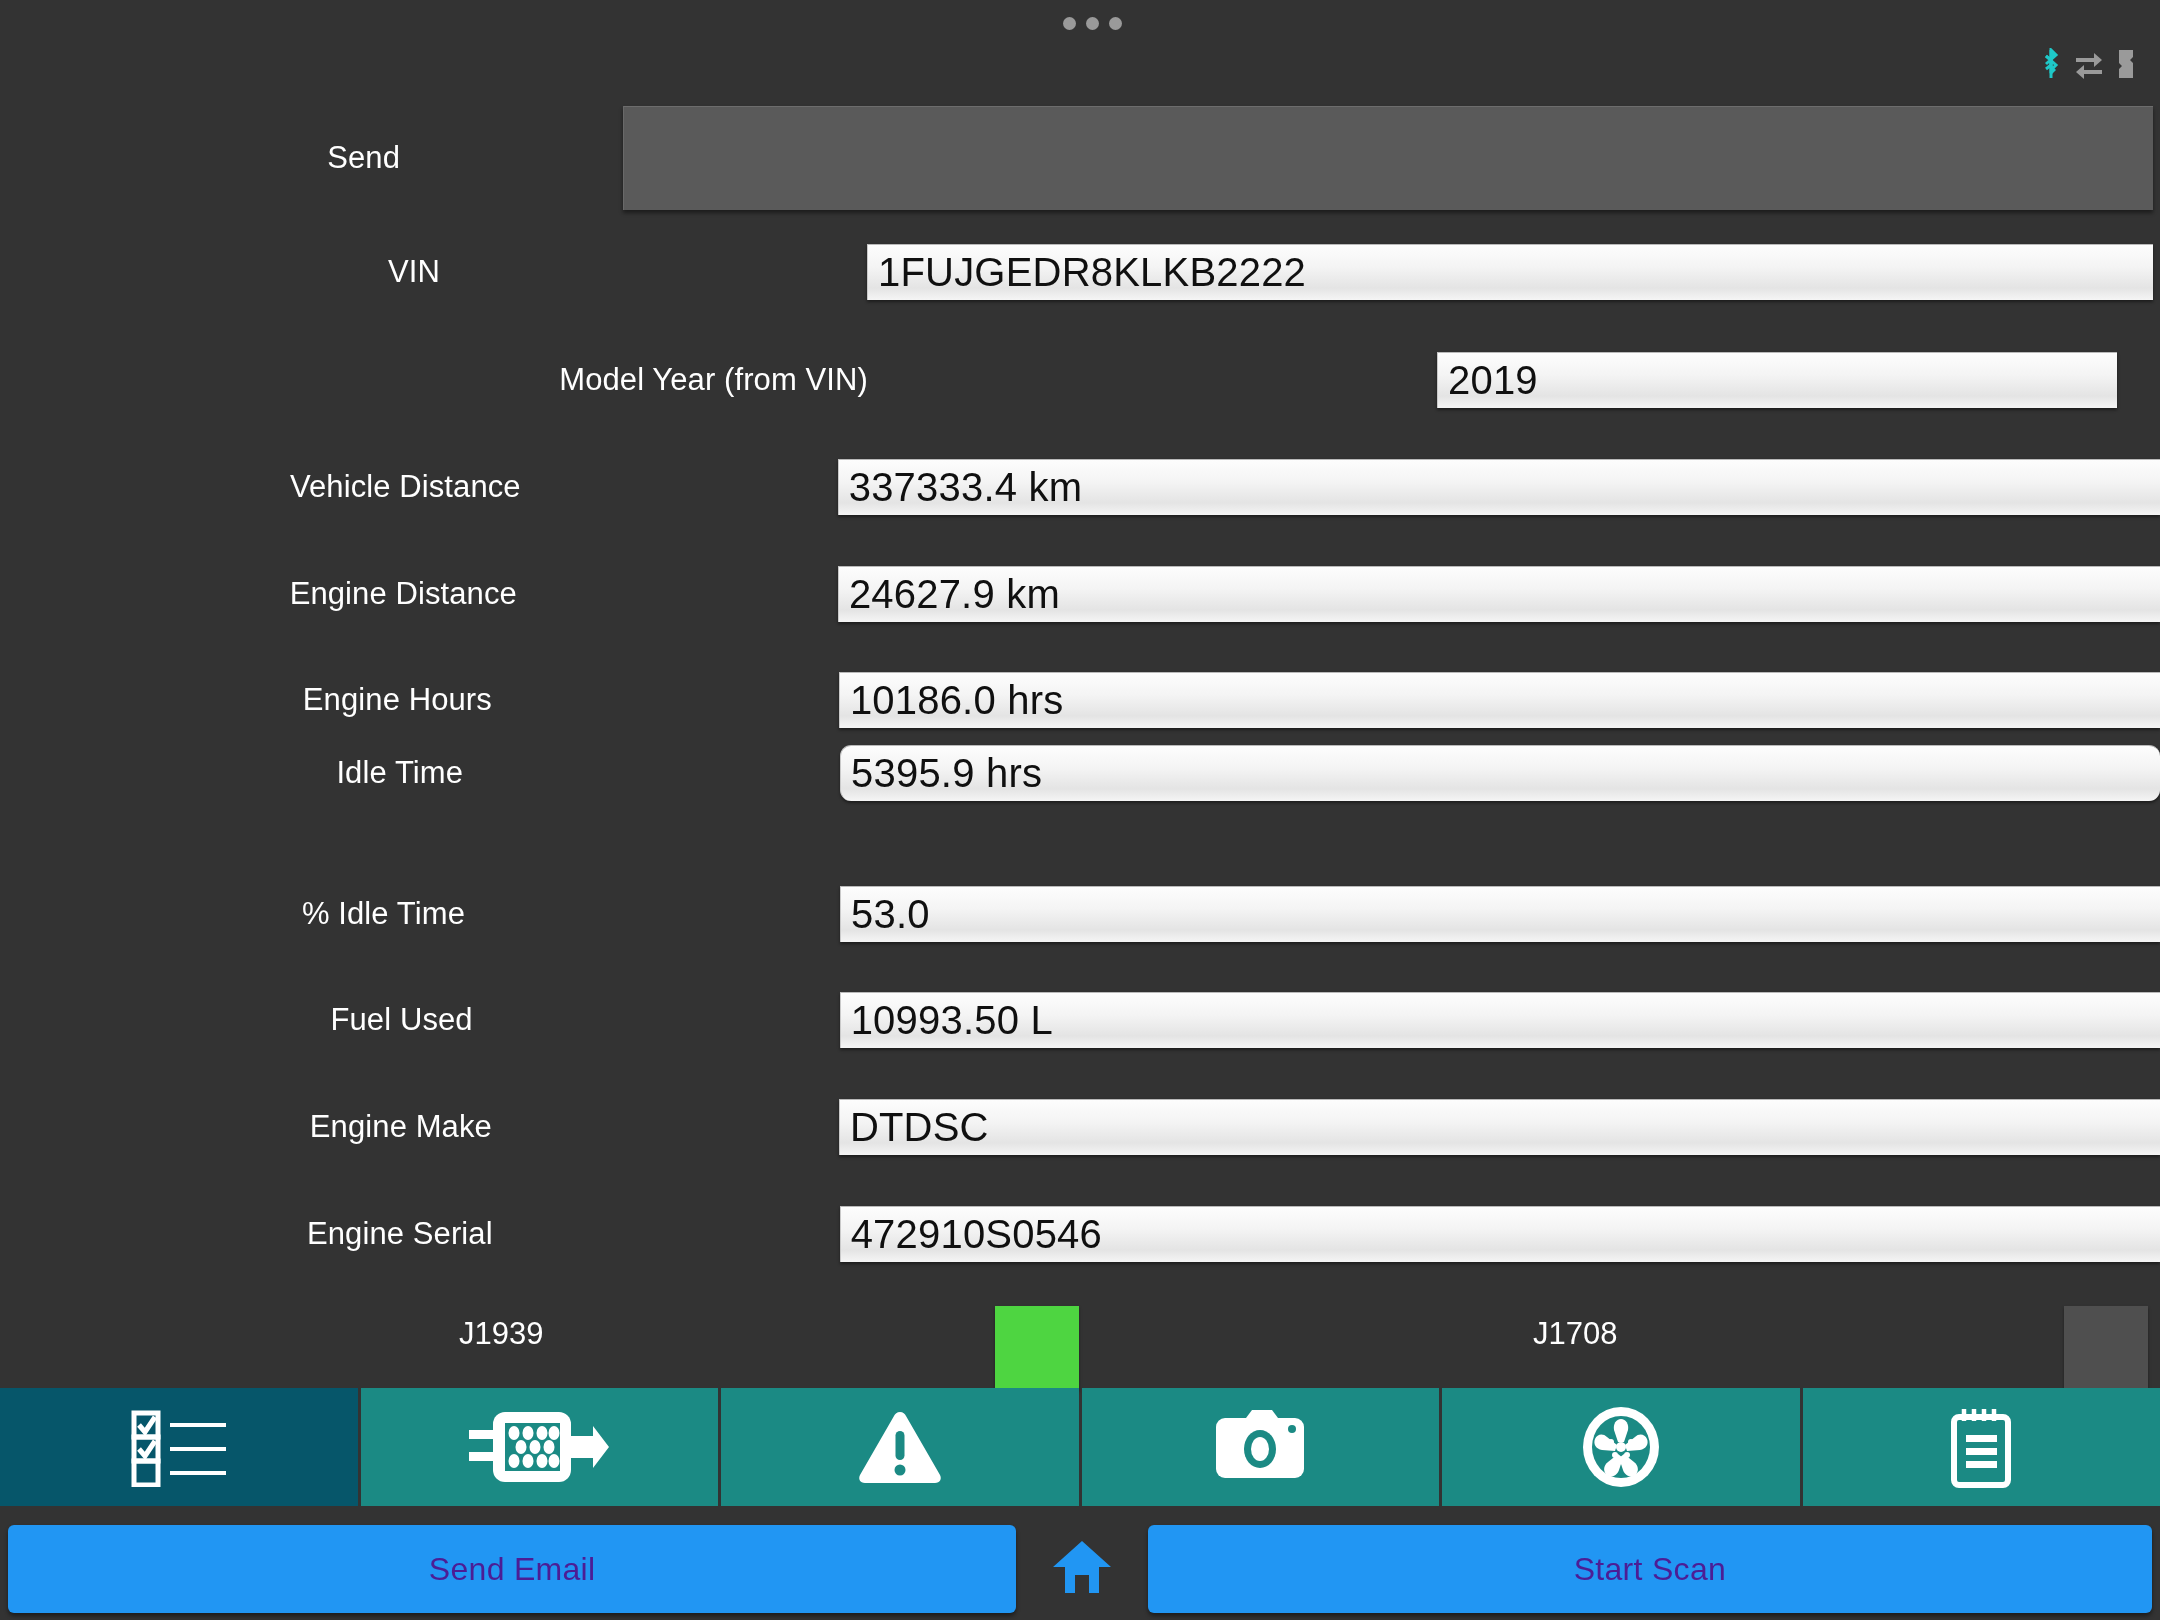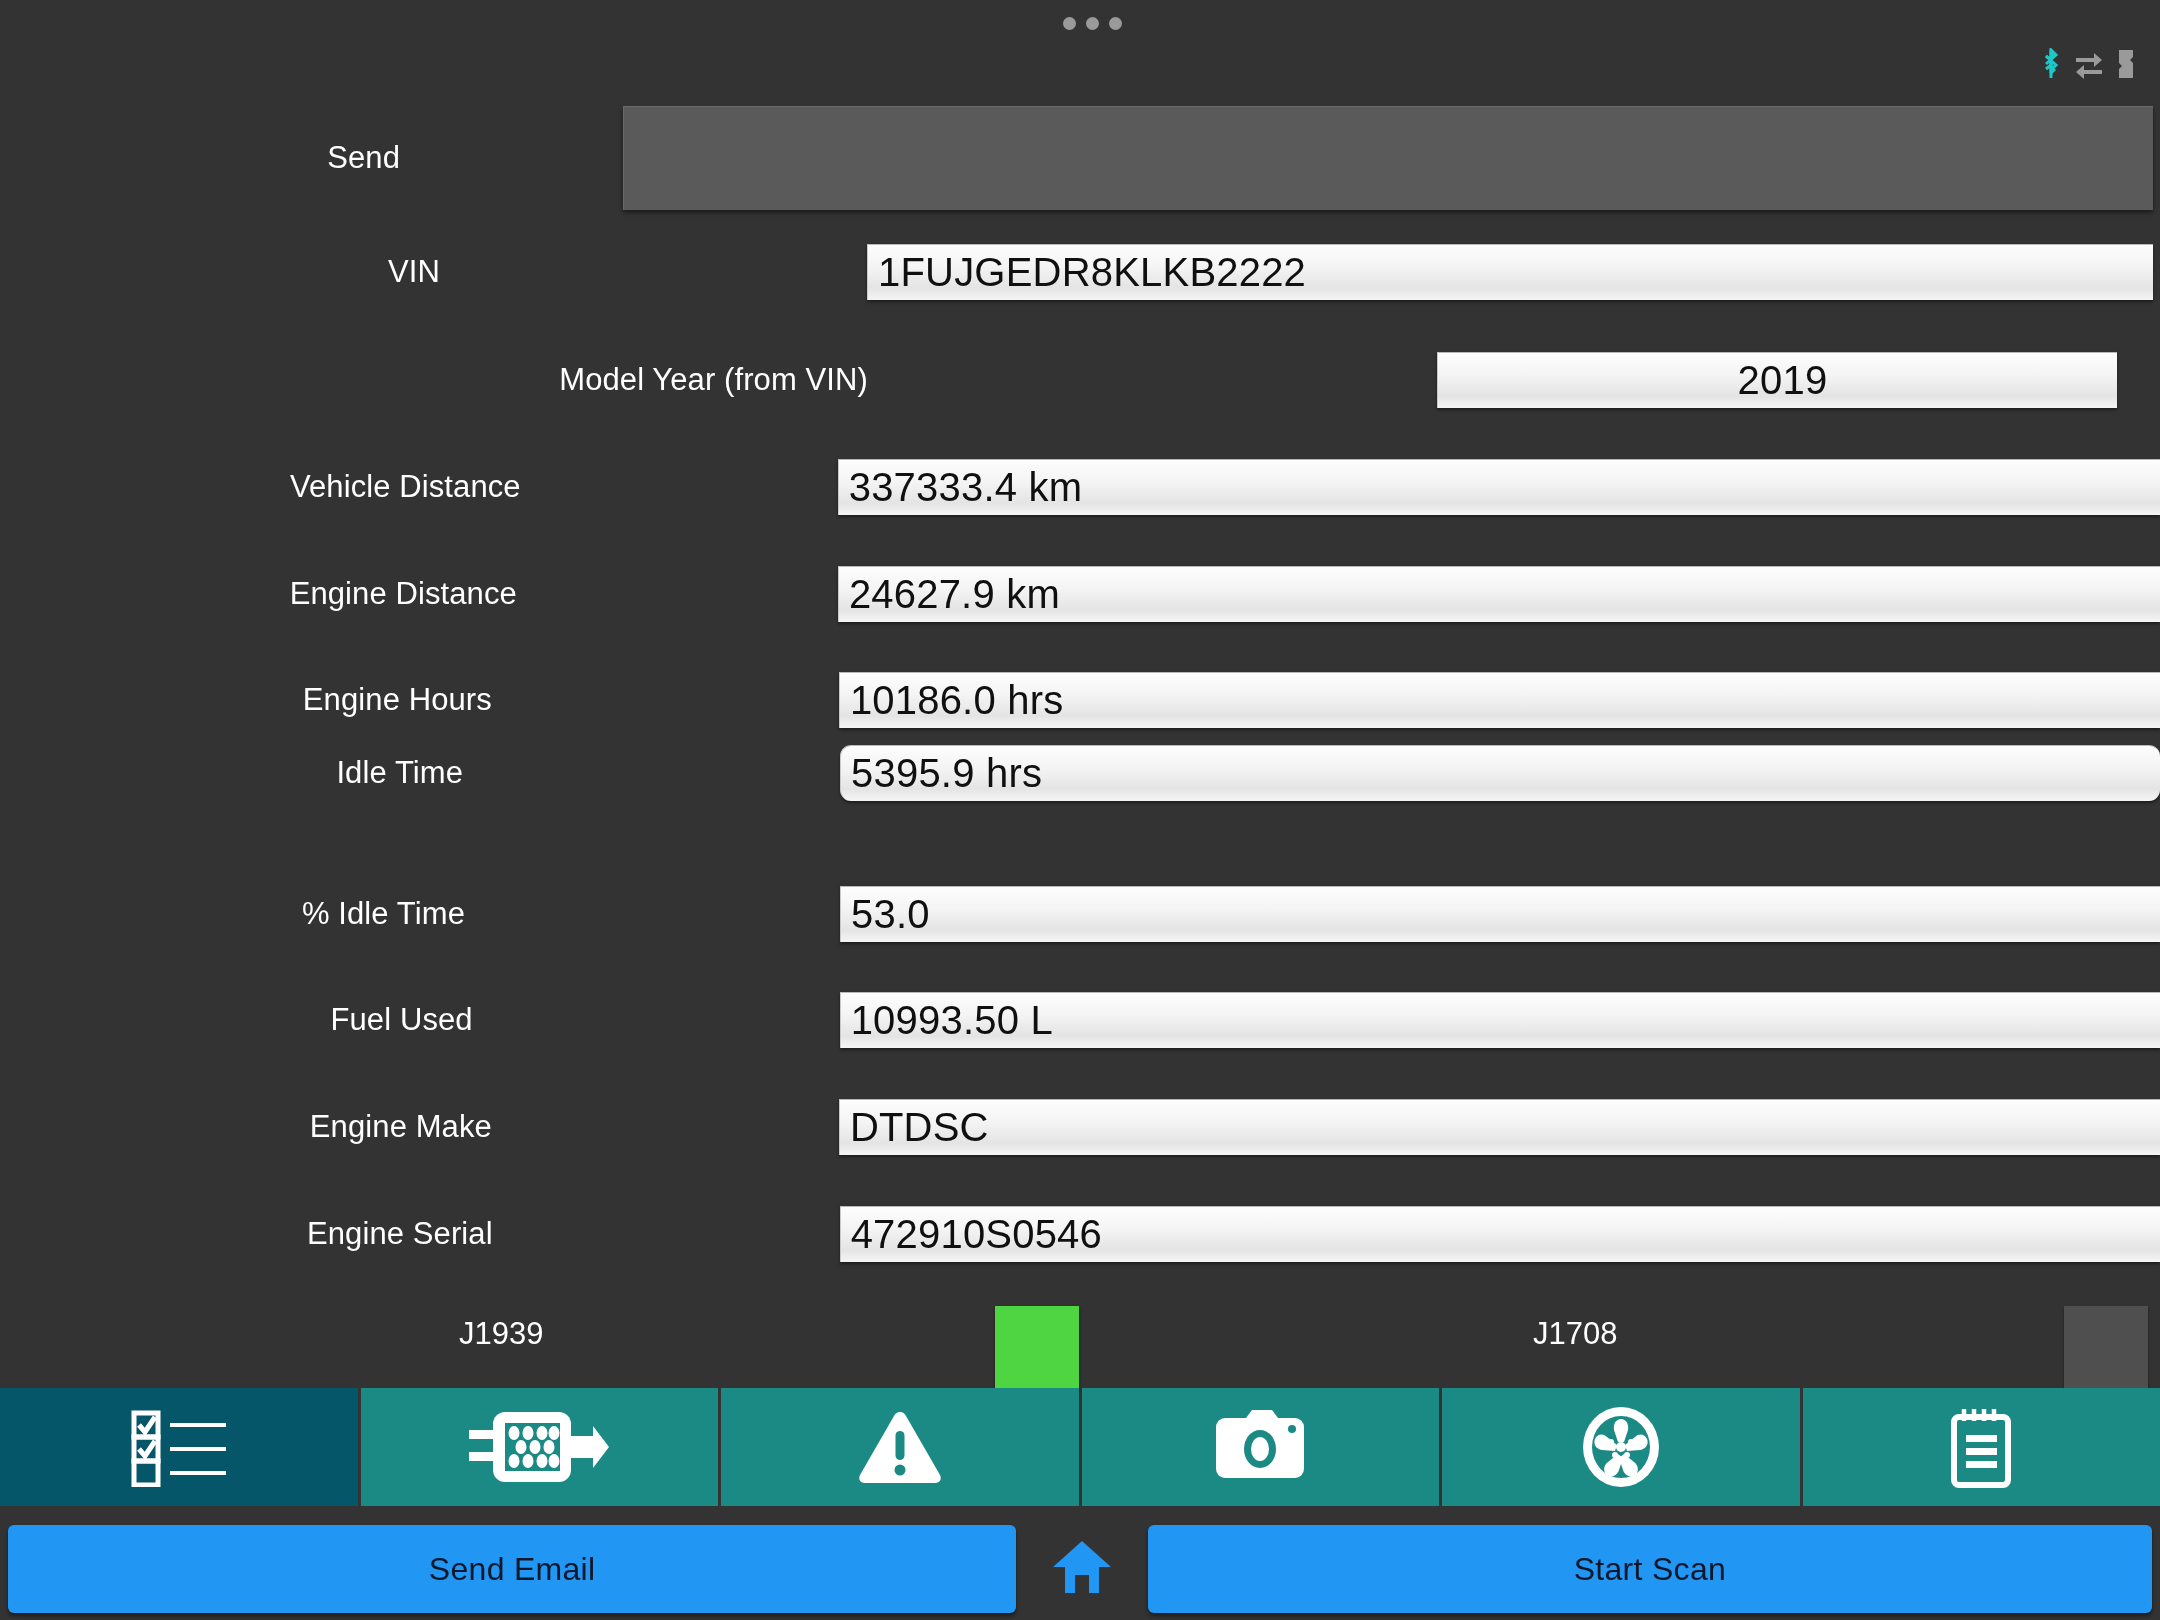--- a/index.html
+++ b/index.html
@@ -159,21 +159,21 @@
     gap: 0;
   }
   .action-btn {
     height: 88px;
     background: #2196f3;
     border-radius: 6px;
     box-shadow: 0 3px 4px rgba(0,0,0,0.45);
     display: flex;
     align-items: center;
     justify-content: center;
-    color: #0f172a;
+    color: #4c1d95;
     font-size: 32px;
     letter-spacing: 0.3px;
   }
   #send-email-button { width: 1012px; }
   #start-scan-button { width: 1008px; }
   #home-button {
     width: 132px;
     height: 88px;
     display: flex;
     align-items: center;
@@ -225,21 +225,21 @@
 
   <div class="row" style="top:150px;height:60px;">
     <div class="label" style="width:440px;">VIN</div>
     <div class="field" style="margin-left:427px;width:1286px;">
       <span class="val">1FUJGEDR8KLKB2222</span>
     </div>
   </div>
 
   <div class="row" style="top:258px;height:60px;">
     <div class="label" style="width:868px;">Model Year (from VIN)</div>
-    <div class="field" style="margin-left:569px;width:680px;justify-content:center;">
+    <div class="field" style="margin-left:569px;width:680px;">
       <span class="val">2019</span>
     </div>
   </div>
 
   <div class="row" style="top:365px;height:60px;">
     <div class="label" style="width:550px;">Vehicle Distance</div>
     <div class="field" style="margin-left:317px;width:1396px;">
       <span class="val">337333.4 km</span>
     </div>
   </div>

